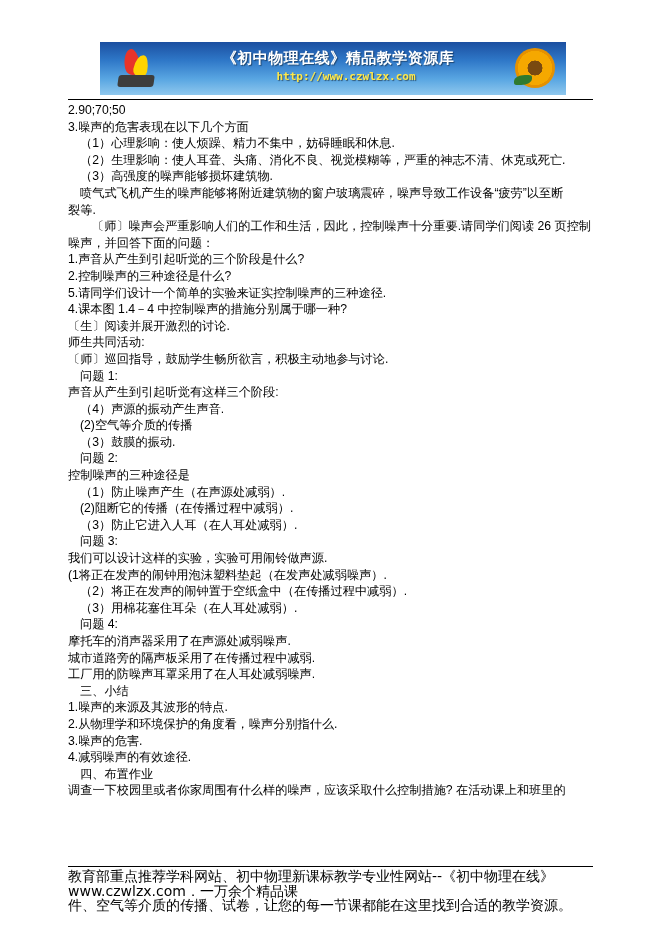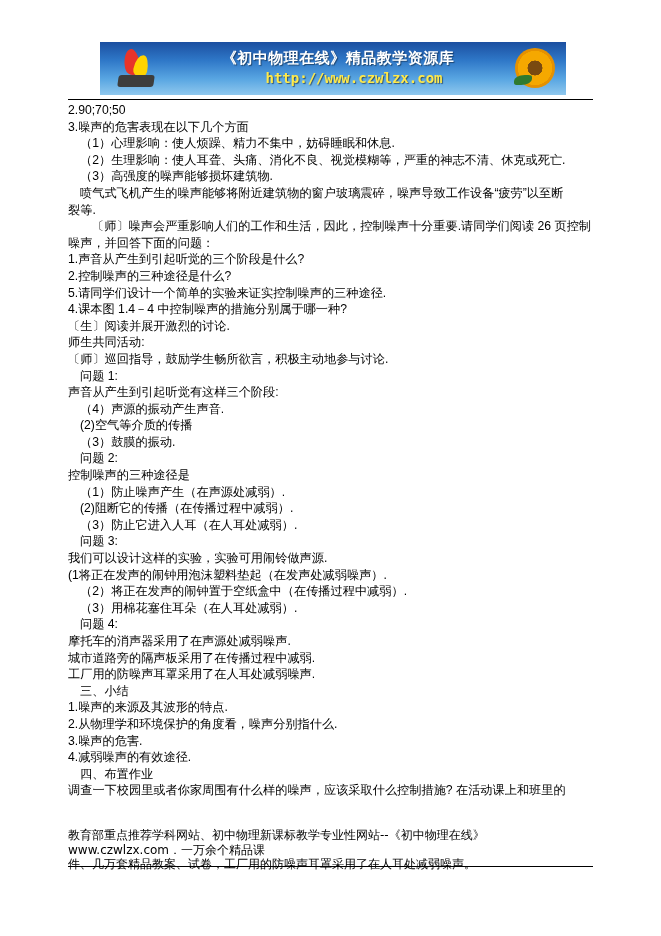--- a/index.html
+++ b/index.html
@@ -45,27 +45,27 @@
     font-family: "DejaVu Serif", "Liberation Serif", serif;
     font-weight: bold;
     font-size: 15px;
     color: #ffffff;
     letter-spacing: 0.5px;
     text-shadow: 1px 1px 1px rgba(0,0,0,0.45);
     white-space: nowrap;
   }
   .banner-url {
     position: absolute;
-    left: 104px;
+    left: 96px;
     top: 28px;
     width: 300px;
     text-align: center;
     font-family: "DejaVu Sans Mono", "Liberation Mono", monospace;
     font-weight: bold;
-    font-size: 14px;
+    font-size: 11px;
     color: #ffe94a;
     text-shadow: 1px 1px 1px rgba(0,0,0,0.5);
     white-space: nowrap;
   }
   
   .logo {
     position: absolute;
     left: 10px;
     top: 5px;
     width: 56px;
@@ -155,23 +155,23 @@
   .rule-bottom {
     position: absolute;
     left: 68px;
     top: 866px;
     width: 525px;
     border-top: 1px solid #000000;
   }
   .footer {
     position: absolute;
     left: 68px;
-    top: 828px;
+    top: 869px;
     width: 528px;
-    font-size: 12px;
+    font-size: 14px;
     line-height: 14.5px;
     color: #000000;
   }
   .footer p { margin: 0; }
 </style>
 </head>
 <body>
 
 <div class="page">
 
@@ -235,16 +235,16 @@
       <p>3.噪声的危害.</p>
       <p>4.减弱噪声的有效途径.</p>
       <p class="indent1">四、布置作业</p>
       <p>调查一下校园里或者你家周围有什么样的噪声，应该采取什么控制措施? 在活动课上和班里的</p>
     </div>
 
   <div class="rule-bottom"></div>
 
   <div class="footer">
     <p>教育部重点推荐学科网站、初中物理新课标教学专业性网站--《初中物理在线》www.czwlzx.com．一万余个精品课</p>
-    <p>件、几万套精品教案、试卷，工厂用的防噪声耳罩采用了在人耳处减弱噪声。</p>
+    <p>件、空气等介质的传播、试卷，让您的每一节课都能在这里找到合适的教学资源。</p>
   </div>
 
 </div>
 
 </body></html>

